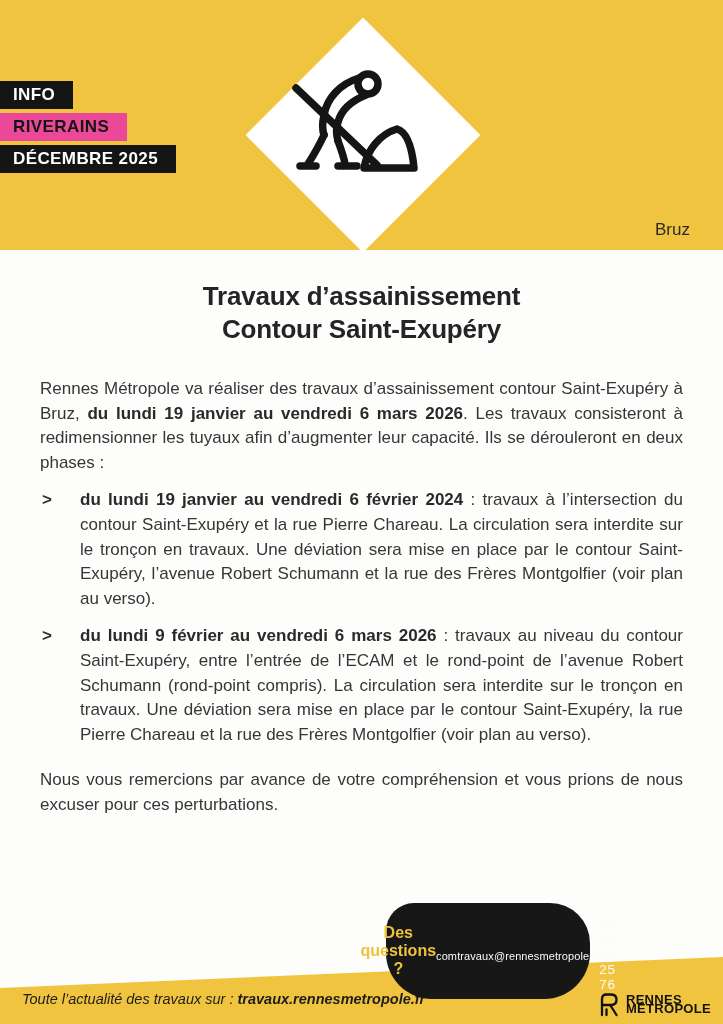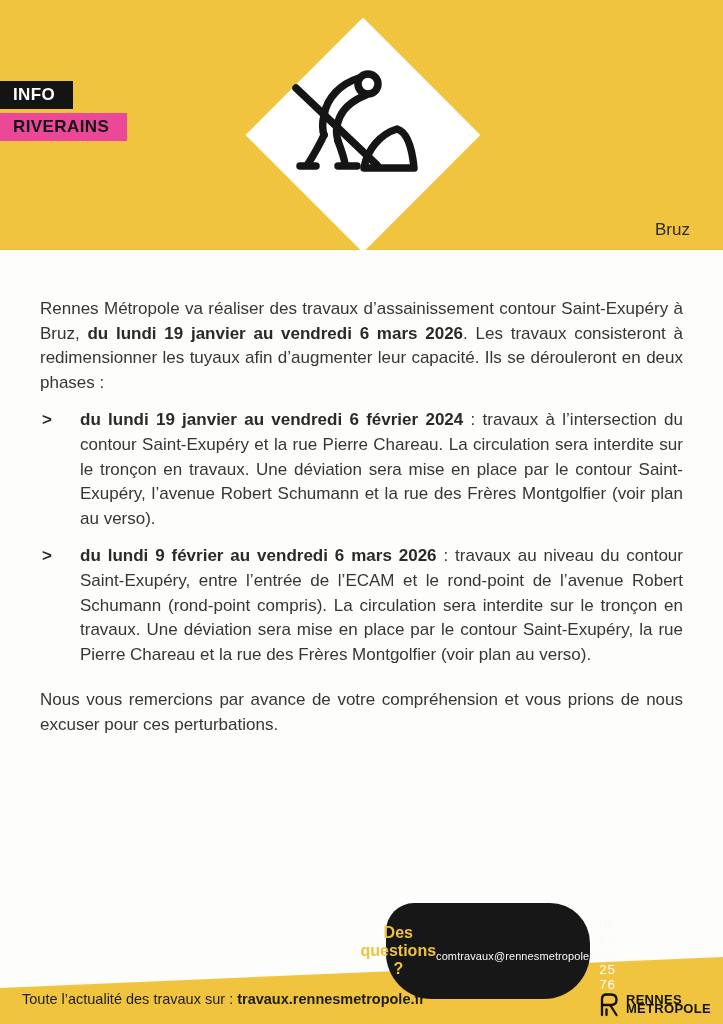--- a/index.html
+++ b/index.html
@@ -35,54 +35,60 @@
     display:flex; flex-direction:row; align-items:center; justify-content:center;
     text-align:center;
   }
   .badge-title{color:#F0C33C; font-weight:700; font-size:16px;}
   .badge-email{color:#fafafa; font-size:11px; margin-top:9px; letter-spacing:0.1px;}
   .badge-phone{color:#fafafa; font-size:13.5px; margin-top:7px; letter-spacing:0.6px;}
   
   .footer-band{
     position:absolute; left:0; top:950px; width:723px; height:74px; background:#F1C440; z-index:4;
     clip-path:polygon(0 38px, 723px 7px, 723px 74px, 0 74px);
+    font-style:italic;
   }
   .footer-text{position:absolute; left:22px; top:41px; font-size:14.5px; color:#1d1d1d; font-weight:500;}
   .footer-text .link{font-weight:800;}
   .logo{position:absolute; right:12px; bottom:7px; z-index:6; display:flex; align-items:center; gap:3px; color:#121212;}
   .logo-text{font-size:13px; font-weight:800; line-height:9.5px; letter-spacing:0.3px; text-transform:uppercase;}
 </style>
 </head>
 <body>
 
 <div class="page">
 
   <div class="header-band"></div>
 
   <div class="header-labels">
     <div class="hlabel black">INFO</div>
     <div class="hlabel white">RIVERAINS</div>
+    <div class="hlabel black">DÉCEMBRE 2025</div>
   </div>
 
   <div class="diamond"></div>
   <svg class="digger" viewBox="0 0 150 120" fill="none" stroke="#151515" stroke-width="7.5" stroke-linecap="round" stroke-linejoin="round">
     <line x1="16" y1="30" x2="97" y2="107"></line>
     <circle cx="88" cy="26" r="10"></circle>
     <path d="M79,20 C60,26 47,40 44,57 C42,66 42,71 44,77"></path>
     <path d="M86,37 C71,43 61,53 58,64 C56,70 56,76 58,83"></path>
     <path d="M44,77 C39,88 33,98 28,106"></path>
     <path d="M20,108 L36,108"></path>
     <path d="M58,83 C61,91 64,99 65,106"></path>
     <path d="M58,108 L77,108"></path>
     <path d="M84,110 C87,92 100,76 117,71 C127,74 132,89 134,110 Z"></path>
   </svg>
 
   <div class="bruz">Bruz</div>
 
   <div class="content">
+    <h1 class="doc-title">
+      <span>Travaux d’assainissement</span>
+      <span>Contour Saint-Exupéry</span>
+    </h1>
 
     <p class="body-text intro"><span>Rennes Métropole va réaliser des travaux d’assainissement contour Saint-Exupéry à Bruz, </span><span class="b">du lundi 19 janvier au vendredi 6 mars 2026</span><span>. Les travaux consisteront à redimensionner les tuyaux afin d’augmenter leur capacité. Ils se dérouleront en deux phases :</span></p>
 
     <ul class="phases">
       <li class="body-text">
         <span class="bullet-marker">&gt;</span>
         <span><span class="b">du lundi 19 janvier au vendredi 6 février 2024</span><span> : travaux à l’intersection du contour Saint-Exupéry et la rue Pierre Chareau. La circulation sera interdite sur le tronçon en travaux. Une déviation sera mise en place par le contour Saint-Exupéry, l’avenue Robert Schumann et la rue des Frères Montgolfier (voir plan au verso).</span></span>
       </li>
       <li class="body-text">
         <span class="bullet-marker">&gt;</span>

